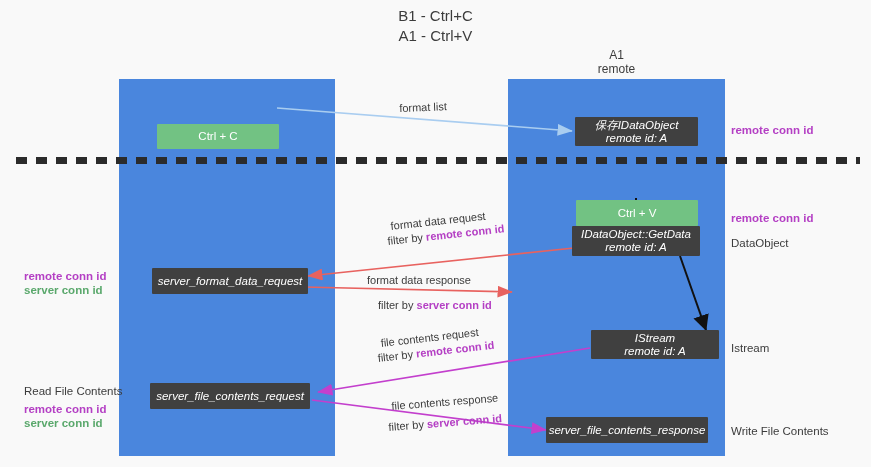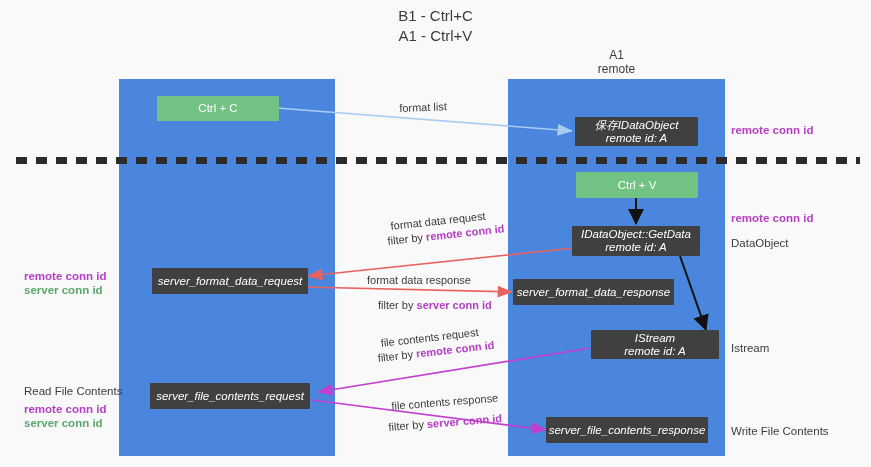--- a/index.html
+++ b/index.html
@@ -40,21 +40,21 @@
   .node{
     box-sizing:border-box;
     display:flex;align-items:center;justify-content:center;
     text-align:center;
     color:#ffffff;
     font-size:11.5px;
     line-height:13px;
     white-space:pre-line;
     border-radius:1px;
   }
-  .node.green{background:#72c283;}
+  .node.green{background:#72c283;margin-top:28px;}
   .node.orange{background:#404040;font-style:italic;}
 
   
   .sidelabel{
     font-size:11.5px;line-height:14px;
     white-space:pre-line;
   }
   .purple{color:#b43fc4;font-weight:bold;}
   .green-t{color:#5aa86c;font-weight:bold;}
   .dark{color:#3c3c3c;}
@@ -122,21 +122,20 @@
   <div class="abs node orange" style="left:575px;top:117px;width:123px;height:29px;">保存IDataObject
 remote id: A</div>
 
   <div class="abs node green" style="left:576px;top:172px;width:122px;height:26px;">Ctrl + V</div>
 
   <div class="abs node orange" style="left:572px;top:226px;width:128px;height:30px;">IDataObject::GetData
 remote id: A</div>
 
   <div class="abs node orange" style="left:152px;top:268px;width:156px;height:26px;">server_format_data_request</div>
 
-  <div class="abs node orange" style="left:513px;top:279px;width:161px;height:26px;">server_format_data_response</div>
 
   <div class="abs node orange" style="left:591px;top:330px;width:128px;height:29px;">IStream
 remote id: A</div>
 
   <div class="abs node orange" style="left:150px;top:383px;width:160px;height:26px;">server_file_contents_request</div>
 
   <div class="abs node orange" style="left:546px;top:417px;width:162px;height:26px;">server_file_contents_response</div>
 
   <div class="abs edgelabel" style="left:399px;top:102px;transform:rotate(-2.2deg);">format list</div>
 

